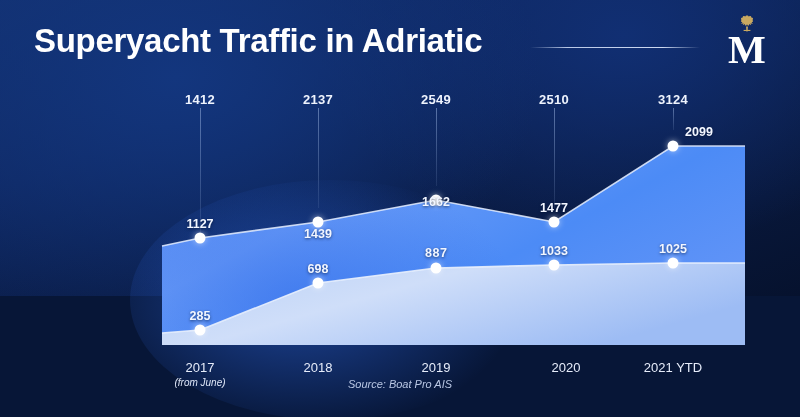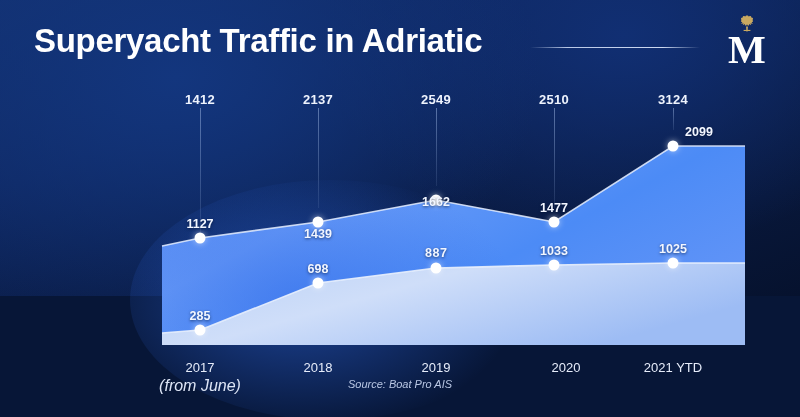--- a/index.html
+++ b/index.html
@@ -60,21 +60,21 @@
     color:#f2f6ff; font-size:12.5px; font-weight:bold; white-space:nowrap;
     text-shadow:0 1px 3px rgba(4,16,45,0.6);
   }
 
   
   .year {
     position:absolute; transform:translateX(-50%);
     color:#e6ecfa; font-size:13px; text-align:center; white-space:nowrap;
   }
   .year .sub {
-    display:block; font-style:italic; font-size:16px; color:#dde5f6; margin-top:2px;
+    display:block; font-style:italic; font-size:10px; color:#dde5f6; margin-top:2px;
   }
   #source {
     position:absolute; left:400px; top:378px; transform:translateX(-50%);
     color:#b9c7e4; font-size:11px; font-style:italic; white-space:nowrap;
   }
 </style>
 </head>
 <body>
 
 <div id="stage">

